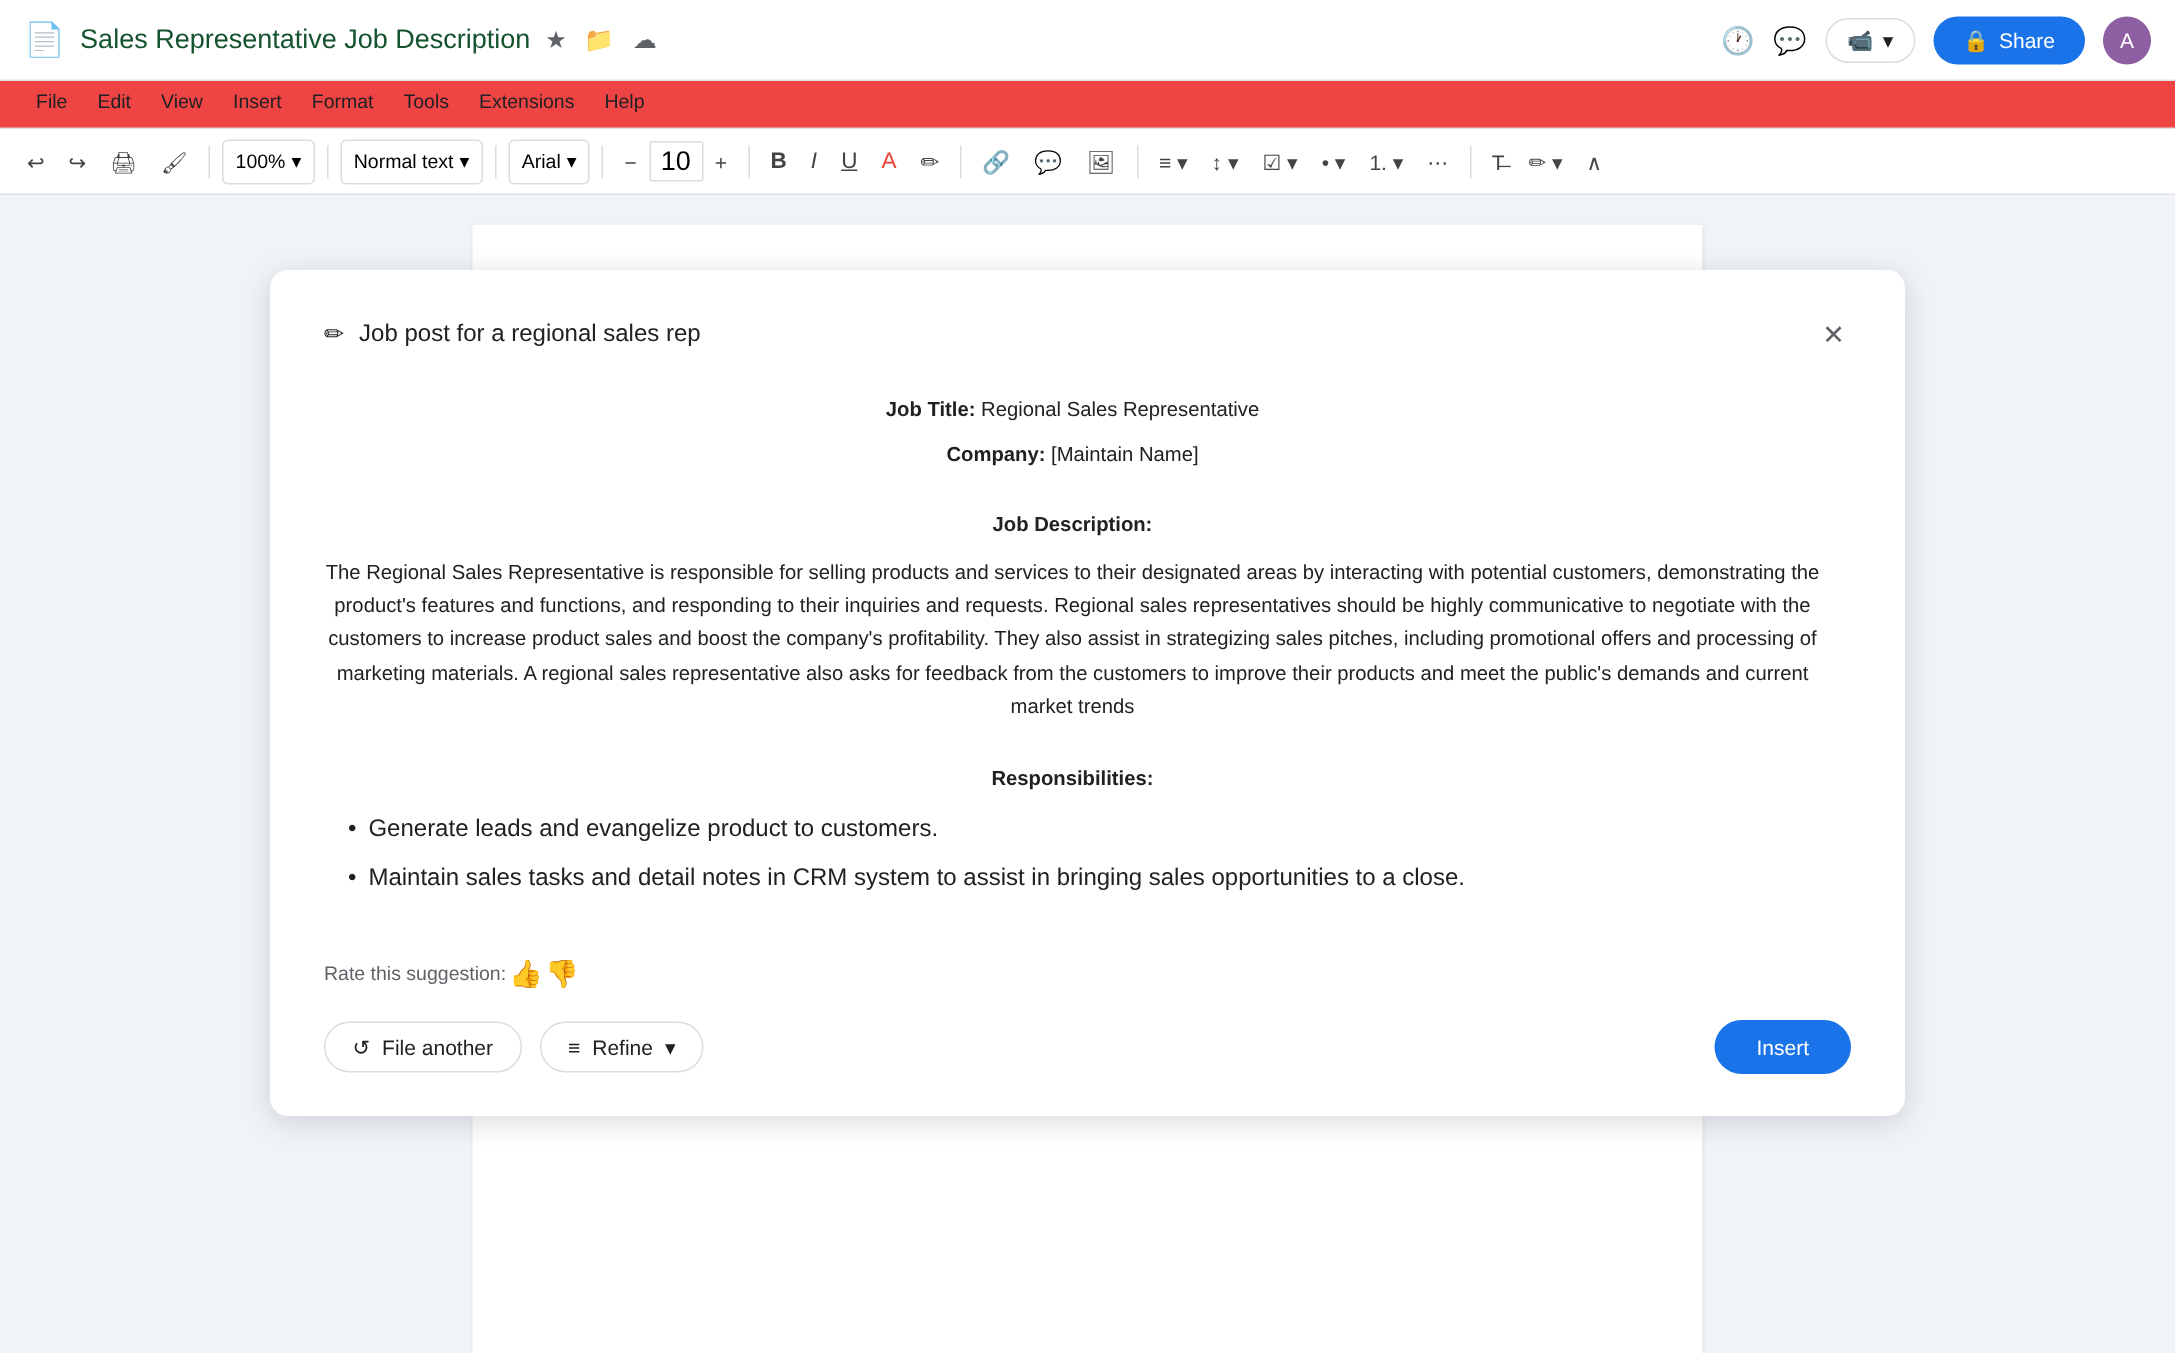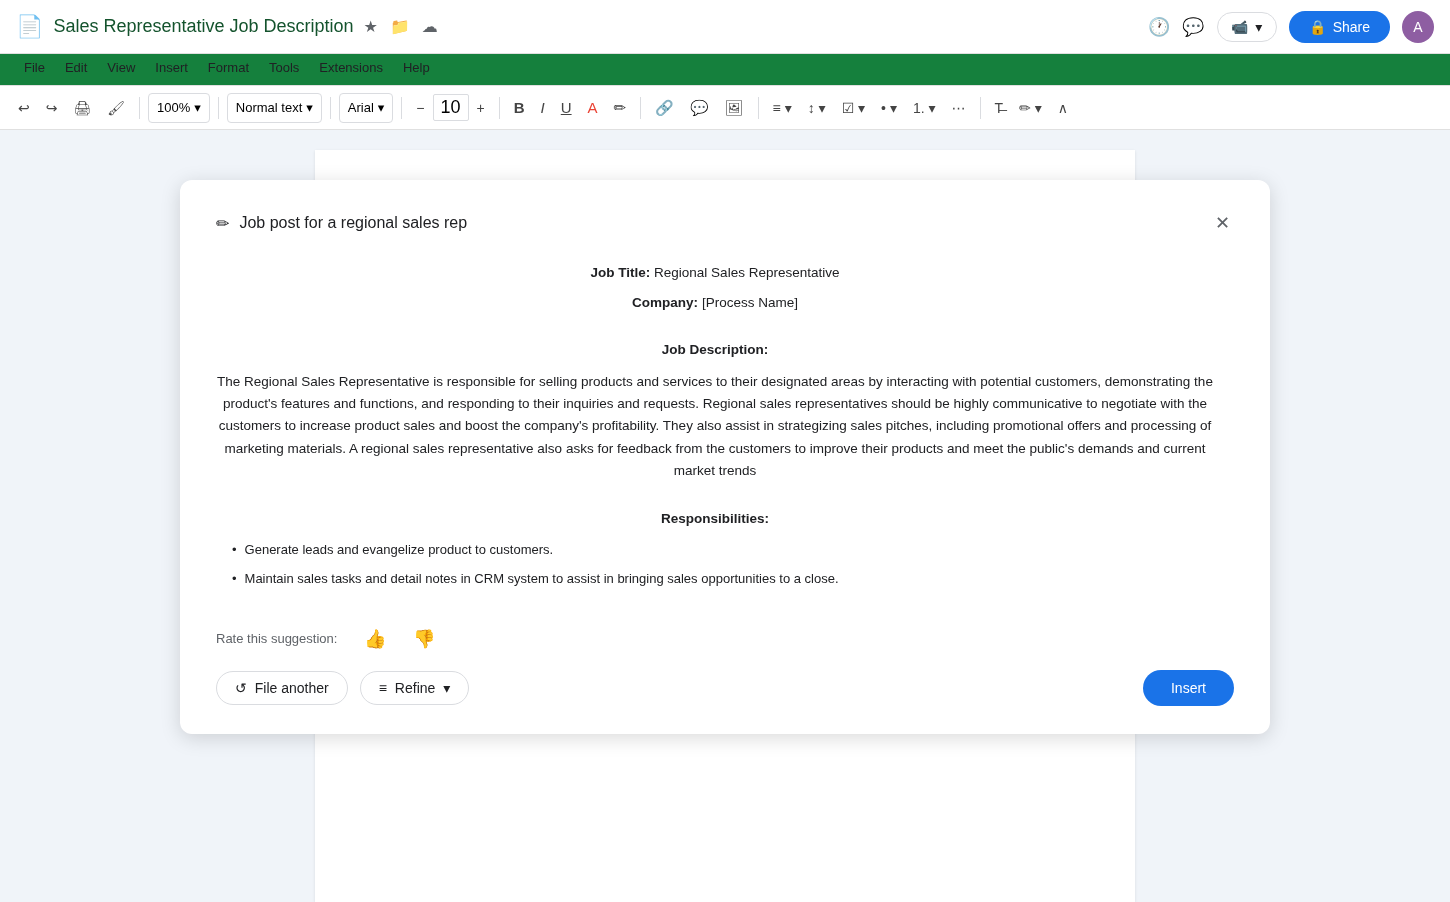--- a/index.html
+++ b/index.html
@@ -76,21 +76,21 @@
       display: flex;
       align-items: center;
       justify-content: center;
       color: #fff;
       font-size: 14px;
       font-weight: 500;
     }
 
     
     .menu-bar {
-      background: #15803d;
+      background: #ef4444;
       padding: 2px 16px 6px;
       display: flex;
       align-items: center;
       gap: 4px;
       border-bottom: 1px solid #e0e0e0;
       font-size: 13px;
       color: #202124;
     }
     .menu-item {
       padding: 4px 8px;
@@ -242,32 +242,32 @@
       font-size: 13.5px;
     }
     .bullet-list {
       list-style: none;
       padding-left: 16px;
     }
     .bullet-list li {
       display: flex;
       gap: 8px;
       margin-bottom: 8px;
-      font-size: 13px;
+      font-size: 16px;
     }
     .bullet-list li::before {
       content: "•";
       color: #202124;
     }
 
     
     .rating-row {
       display: flex;
       align-items: center;
-      gap: 27px;
+      gap: 2px;
       margin-top: 24px;
       padding-top: 12px;
       color: #5f6368;
       font-size: 13px;
     }
     .rating-icon {
       cursor: pointer;
       font-size: 18px;
       color: #444;
     }
@@ -412,21 +412,21 @@
       <div class="ai-dialog-header">
         <div class="ai-dialog-title">
           <span style="font-size:16px;">✏</span>
           <span>Job post for a regional sales rep</span>
         </div>
         <button class="ai-close-btn">✕</button>
       </div>
 
       <div class="ai-content">
         <div class="field-row"><span class="field-label">Job Title:</span> <span>Regional Sales Representative</span></div>
-        <div class="field-row"><span class="field-label">Company:</span> <span>[Process Name]</span></div>
+        <div class="field-row"><span class="field-label">Company:</span> <span>[Maintain Name]</span></div>
 
         <div class="section-heading">
           <span>Job Description:</span>
         </div>
         <p style="font-size:13.5px;line-height:1.65;margin-bottom:16px;">The Regional Sales Representative is responsible for selling products and services to their designated areas by interacting with potential customers, demonstrating the product's features and functions, and responding to their inquiries and requests. Regional sales representatives should be highly communicative to negotiate with the customers to increase product sales and boost the company's profitability. They also assist in strategizing sales pitches, including promotional offers and processing of marketing materials. A regional sales representative also asks for feedback from the customers to improve their products and meet the public's demands and current market trends</p>
 
         <div class="section-heading">
           <span>Responsibilities:</span>
         </div>
         <ul class="bullet-list">

